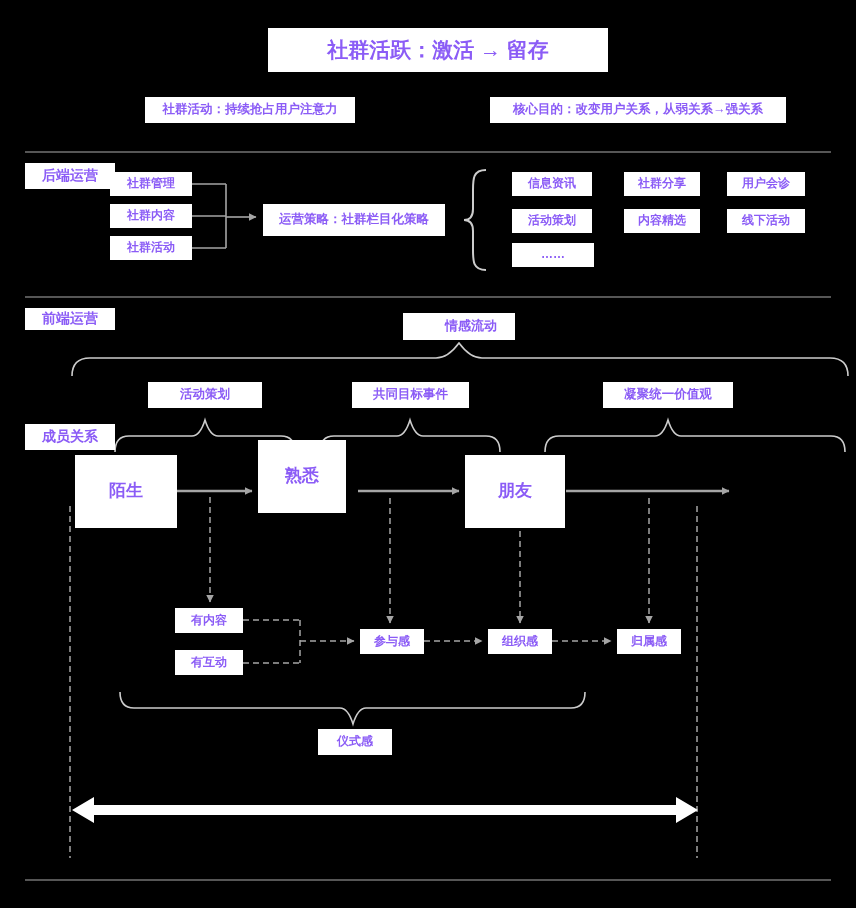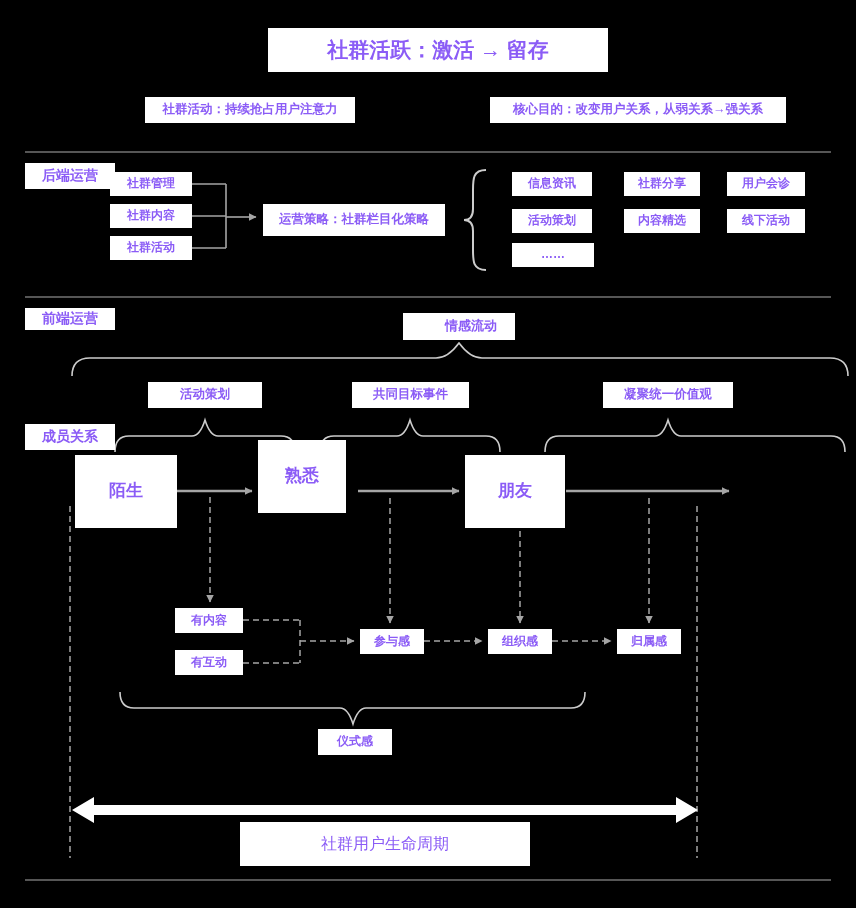--- a/index.html
+++ b/index.html
@@ -106,15 +106,14 @@
   <div class="wbox" style="left:465px;top:455px;width:100px;height:73px;font-size:17px;">朋友</div>
 
   <div class="wbox" style="left:175px;top:608px;width:68px;height:25px;font-size:12px;">有内容</div>
   <div class="wbox" style="left:175px;top:650px;width:68px;height:25px;font-size:12px;">有互动</div>
   <div class="wbox" style="left:360px;top:629px;width:64px;height:25px;font-size:12px;">参与感</div>
   <div class="wbox" style="left:488px;top:629px;width:64px;height:25px;font-size:12px;">组织感</div>
   <div class="wbox" style="left:617px;top:629px;width:64px;height:25px;font-size:12px;">归属感</div>
 
   <div class="wbox" style="left:318px;top:729px;width:74px;height:26px;font-size:12px;">仪式感</div>
 
-  <div class="wbox regular" style="left:240px;top:822px;width:290px;height:44px;font-size:16px;">社群用户生命周期</div>
 
 </div>
 
 </body></html>

